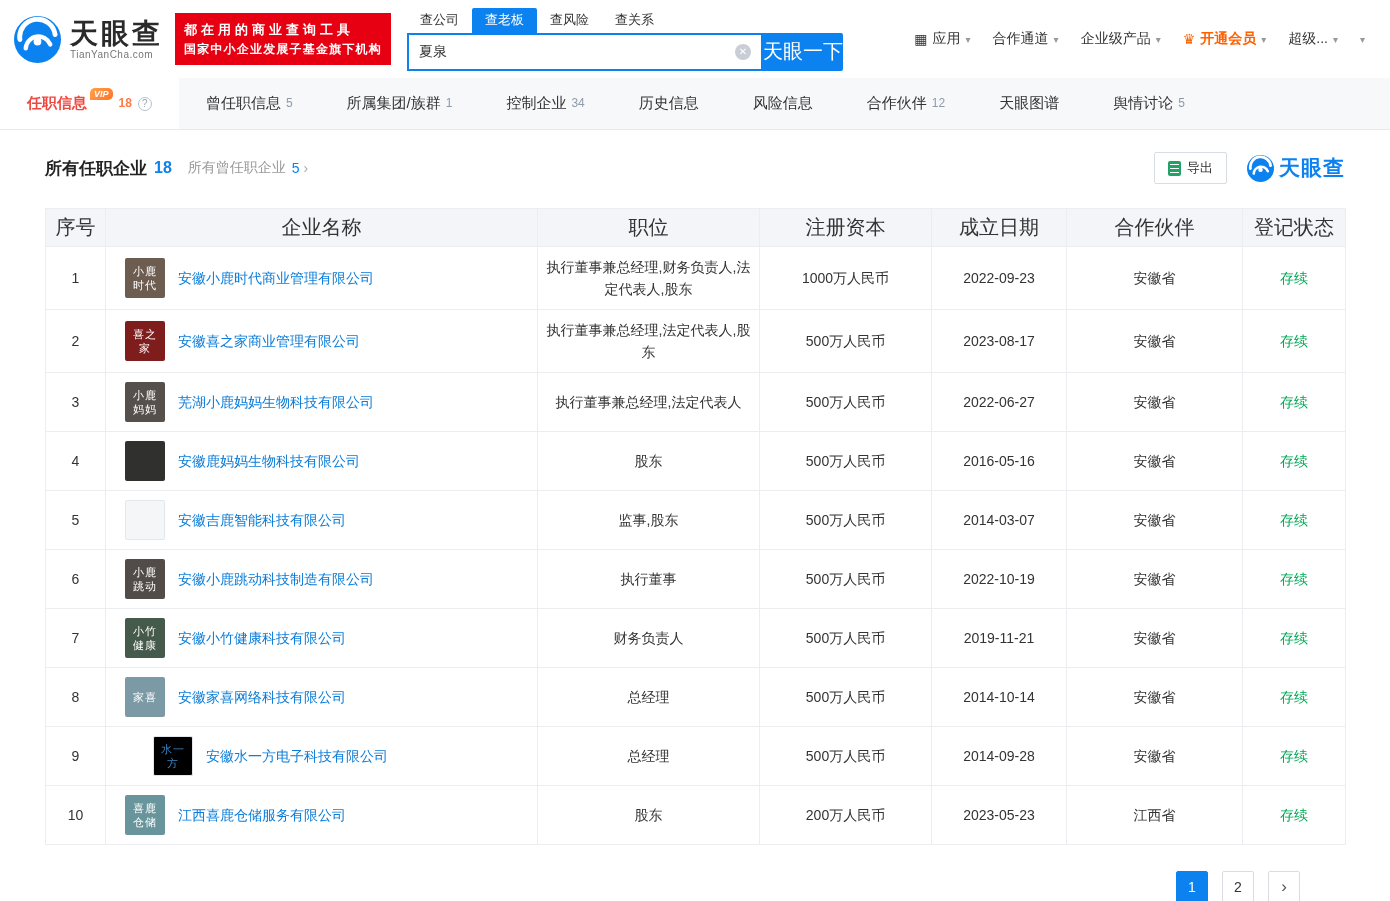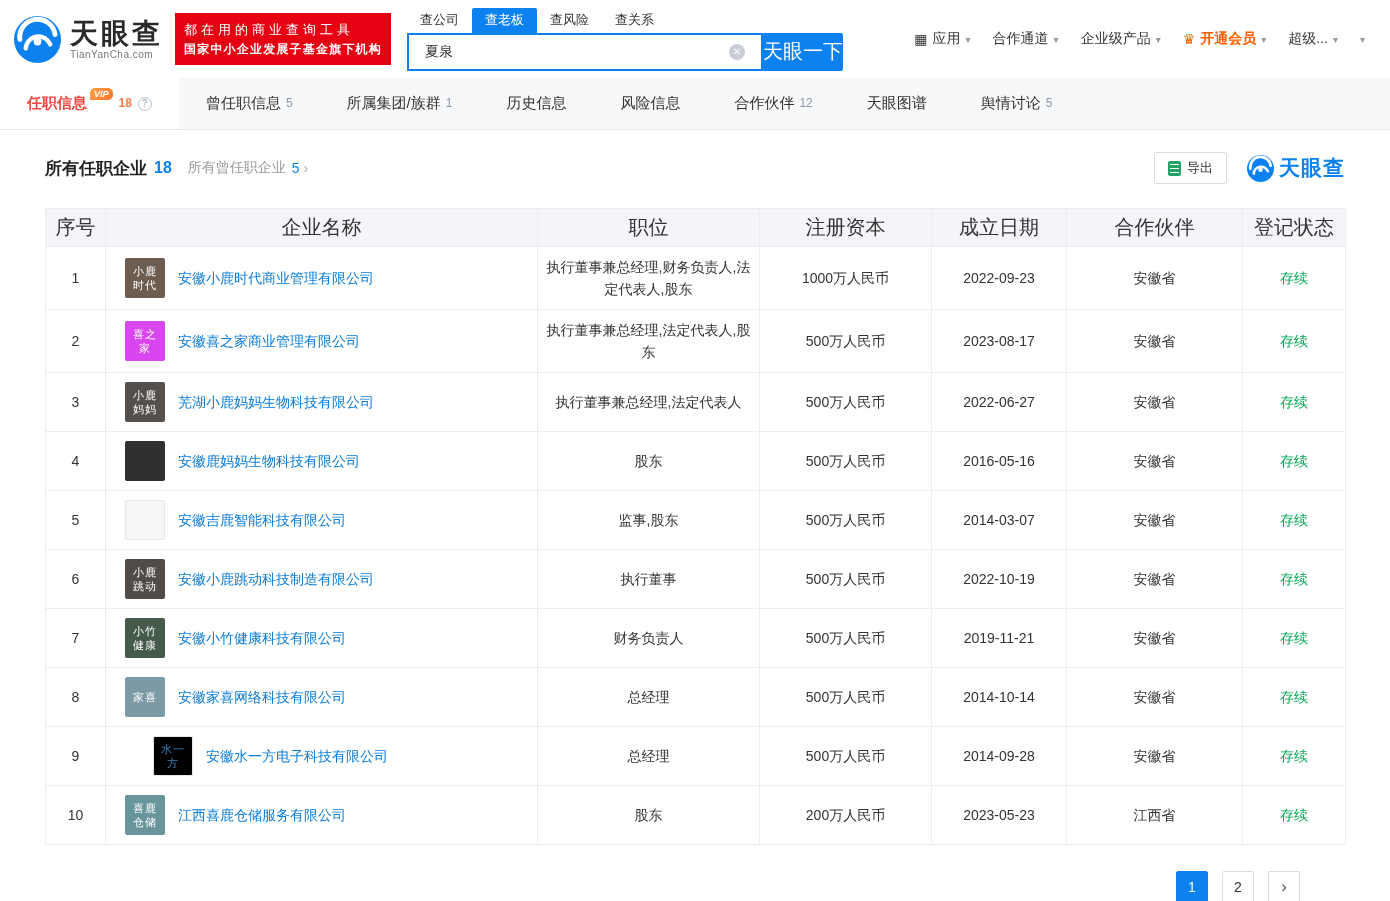--- a/index.html
+++ b/index.html
@@ -8,29 +8,29 @@
   button { font-family:inherit; }
 
   
   .header { display:flex; align-items:center; height:78px; padding:0 14px; background:#fff; }
   .logo { display:flex; align-items:center; gap:9px; flex-shrink:0; cursor:pointer; }
   .logo-icon { width:47px; height:47px; }
   .logo-texts { display:flex; flex-direction:column; }
   .logo-cn { font-size:28px; font-weight:bold; color:#2a2a2a; letter-spacing:3px; line-height:30px; }
   .logo-en { font-size:10px; color:#777; letter-spacing:.5px; }
   .slogan { background:#e60012; color:#fff; margin-left:12px; padding:7px 9px; flex-shrink:0; }
-  .slogan-l1 { font-size:13px; font-weight:normal; letter-spacing:4px; line-height:20px; }
+  .slogan-l1 { font-size:13px; font-weight:bold; letter-spacing:4px; line-height:20px; }
   .slogan-l2 { font-size:12px; font-weight:bold; letter-spacing:1.2px; line-height:18px; }
 
   .search-area { margin-left:16px; flex-shrink:0; }
   .search-tabs { display:flex; }
   .search-tab { font-size:13px; color:#333; padding:3px 13px 4px; cursor:pointer; }
   .search-tab.active { background:#0b82f0; color:#fff; border-radius:2px 2px 0 0; }
   .search-row { display:flex; }
-  .search-box { width:356px; height:38px; border:2px solid #0b82f0; background:#fff; display:flex; align-items:center; padding:0 16px; }
+  .search-box { width:356px; height:38px; border:2px solid #0b82f0; background:#fff; display:flex; align-items:center; padding:0 10px; }
   .search-input { flex:1; border:none; outline:none; font-size:14px; color:#333; font-family:inherit; background:transparent; }
   .clear-icon { width:16px; height:16px; border-radius:50%; background:#c9ced6; color:#fff; font-size:10px; line-height:16px; text-align:center; cursor:pointer; flex-shrink:0; }
   .search-btn { width:80px; height:38px; background:#0b82f0; color:#fff; font-size:20px; border:none; cursor:pointer; border-radius:0 2px 2px 0; }
 
   .top-nav { margin-left:auto; display:flex; align-items:center; }
   .nav-item { display:flex; align-items:center; gap:5px; font-size:14px; color:#333; padding:0 11px; cursor:pointer; white-space:nowrap; }
   .nav-item.highlight { color:#ff6000; font-weight:bold; }
   .nav-icon { font-size:14px; }
   .caret { font-size:10px; color:#999; }
 
@@ -153,20 +153,24 @@
       <span class="stab-count">18</span>
       <span class="help-icon">?</span>
     </div>
     <div class="stab">
       <span class="stab-label">曾任职信息</span>
       <span class="stab-count">5</span>
     </div>
     <div class="stab">
       <span class="stab-label">所属集团/族群</span>
       <span class="stab-count">1</span>
+    </div>
+    <div class="stab">
+      <span class="stab-label">控制企业</span>
+      <span class="stab-count">34</span>
     </div>
     <div class="stab">
       <span class="stab-label">历史信息</span>
     </div>
     <div class="stab">
       <span class="stab-label">风险信息</span>
     </div>
     <div class="stab">
       <span class="stab-label">合作伙伴</span>
       <span class="stab-count">12</span>
@@ -240,21 +244,21 @@
           <td class="cell-position">执行董事兼总经理,财务负责人,法定代表人,股东</td>
           <td class="cell-capital">1000万人民币</td>
           <td class="cell-date">2022-09-23</td>
           <td class="cell-region">安徽省</td>
           <td class="cell-status"><span class="status-text">存续</span></td>
         </tr>
         <tr>
           <td class="cell-index">2</td>
           <td class="cell-company">
             <div class="company-wrap">
-              <div class="logo-box" style="background: #d946ef; align-items: center;">
+              <div class="logo-box" style="background: #7f1d1d; align-items: center;">
                 <span>喜之</span>
                 <span>家</span>
               </div>
               <a class="company-link">安徽喜之家商业管理有限公司</a>
             </div>
           </td>
           <td class="cell-position">执行董事兼总经理,法定代表人,股东</td>
           <td class="cell-capital">500万人民币</td>
           <td class="cell-date">2023-08-17</td>
           <td class="cell-region">安徽省</td>

